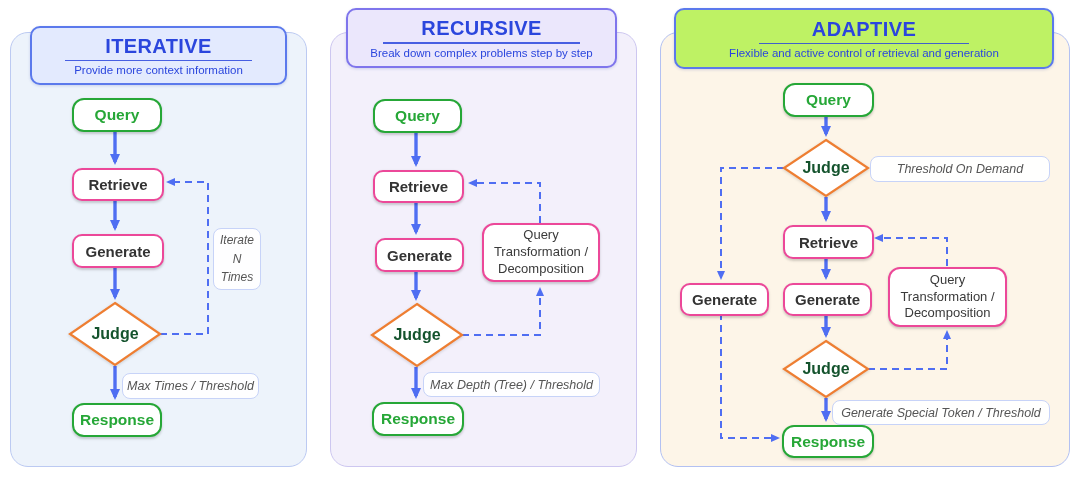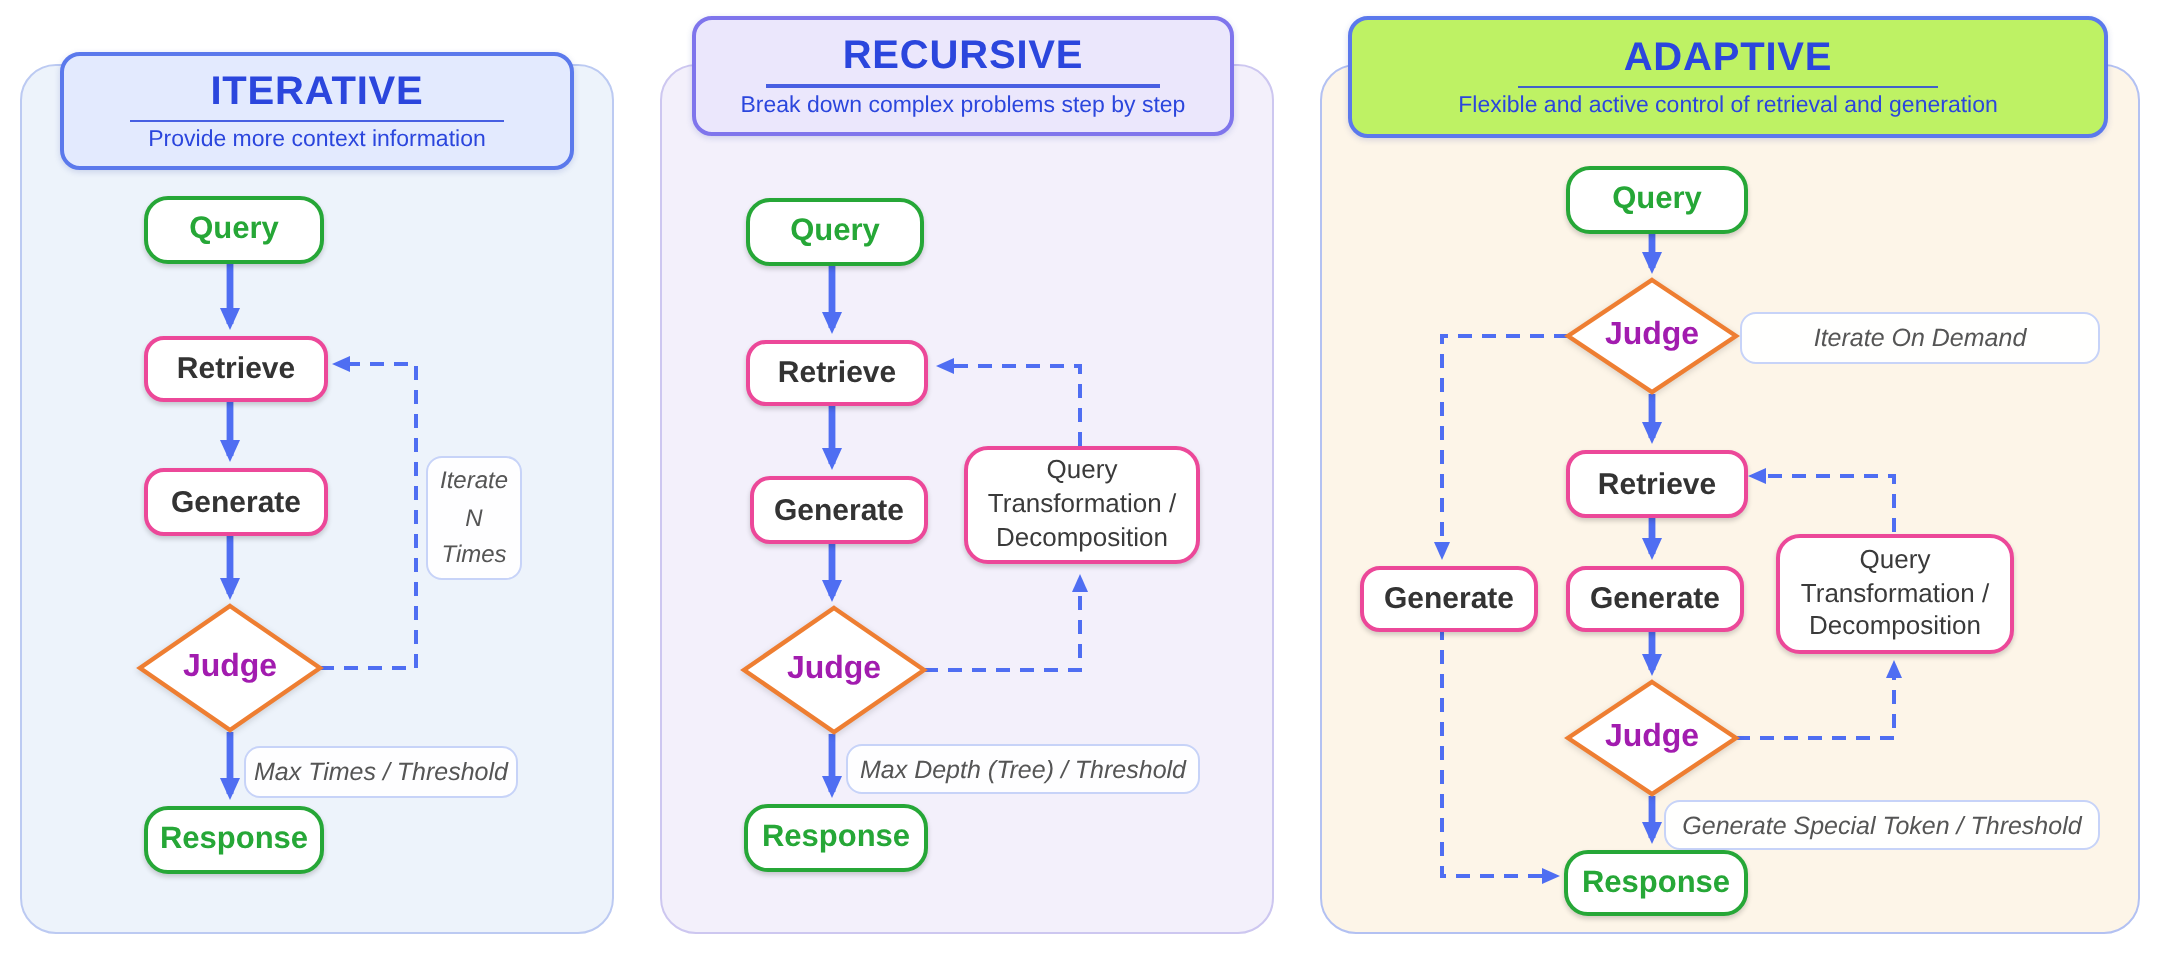--- a/index.html
+++ b/index.html
@@ -22,21 +22,21 @@
   .node{
     position:absolute;background:#ffffff;border:2px solid #ec4899;border-radius:10px;
     display:flex;align-items:center;justify-content:center;z-index:2;
     font-size:15px;font-weight:600;color:#333;
     box-shadow:0 1.5px 2.5px rgba(0,0,0,.18);
   }
   .node.green{border-color:#26a737;color:#26a737;font-weight:700;font-size:15.5px;border-radius:12px;}
   .node.multiline{font-size:13px;font-weight:500;line-height:1.3;text-align:center;border-radius:12px;color:#3a3a3a;}
   .judge-label{
     position:absolute;z-index:2;display:flex;align-items:center;justify-content:center;
-    color:#a21caf;font-weight:700;font-size:16px;pointer-events:none;
+    color:#14532d;font-weight:700;font-size:16px;pointer-events:none;
   }
   .note{
     position:absolute;background:rgba(255,255,255,.92);border:1.3px solid #c7d3f8;border-radius:8px;
     display:flex;align-items:center;justify-content:center;z-index:2;
     font-size:12.5px;font-style:italic;color:#555;
   }
   .note.stack{flex-direction:column;line-height:1.55;font-size:12px;}
   svg.flow{position:absolute;left:0;top:0;z-index:1;pointer-events:none;}
   .diamond{fill:#ffffff;stroke:#ee7e32;stroke-width:2.2;filter:drop-shadow(0 1.5px 1.5px rgba(0,0,0,.15));}
   .solid{stroke:#4f6ef2;stroke-width:3.4;fill:none;}
@@ -165,21 +165,21 @@
       <polygon class="diamond" points="166,341 208,369 166,397 124,369"></polygon>
     </svg>
 
     <div class="node green" style="left:123px;top:83px;width:87px;height:30px;">
       <span>Query</span>
     </div>
     <div class="judge-label" style="left:124px;top:140px;width:84px;height:56px;">
       <span>Judge</span>
     </div>
     <div class="note" style="left:210px;top:156px;width:178px;height:24px;">
-      <span>Iterate On Demand</span>
+      <span>Threshold On Demand</span>
     </div>
     <div class="node" style="left:123px;top:225px;width:87px;height:30px;">
       <span>Retrieve</span>
     </div>
     <div class="node" style="left:20px;top:283px;width:85px;height:29px;">
       <span>Generate</span>
     </div>
     <div class="node" style="left:123px;top:283px;width:85px;height:29px;">
       <span>Generate</span>
     </div>

